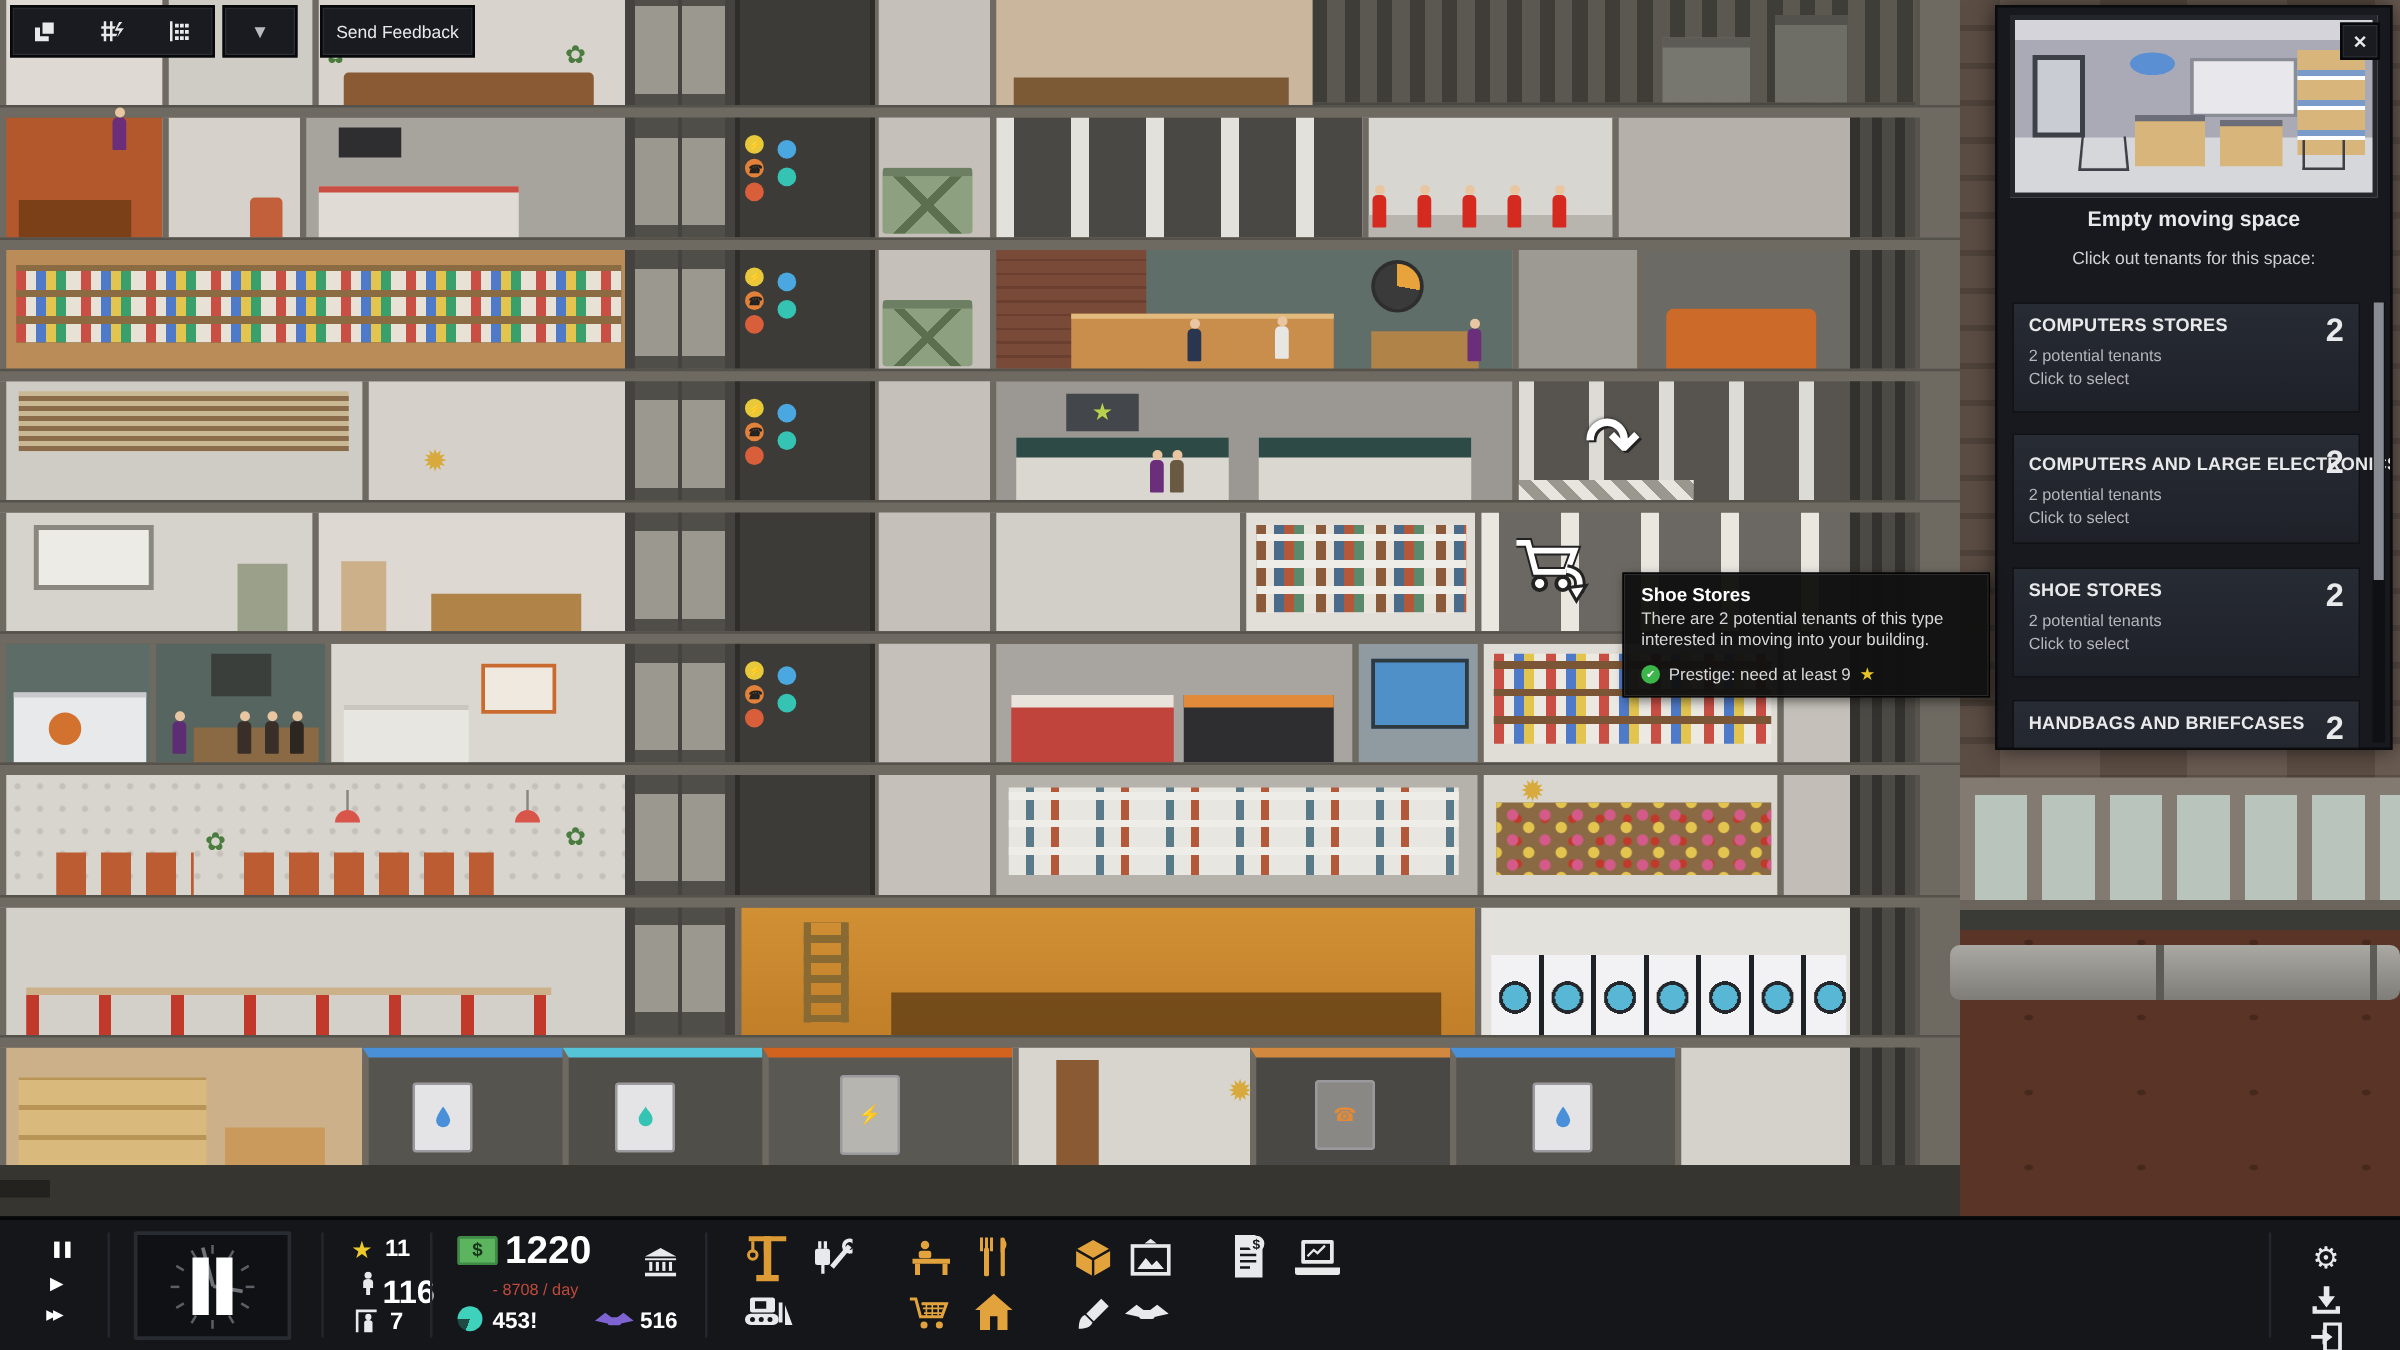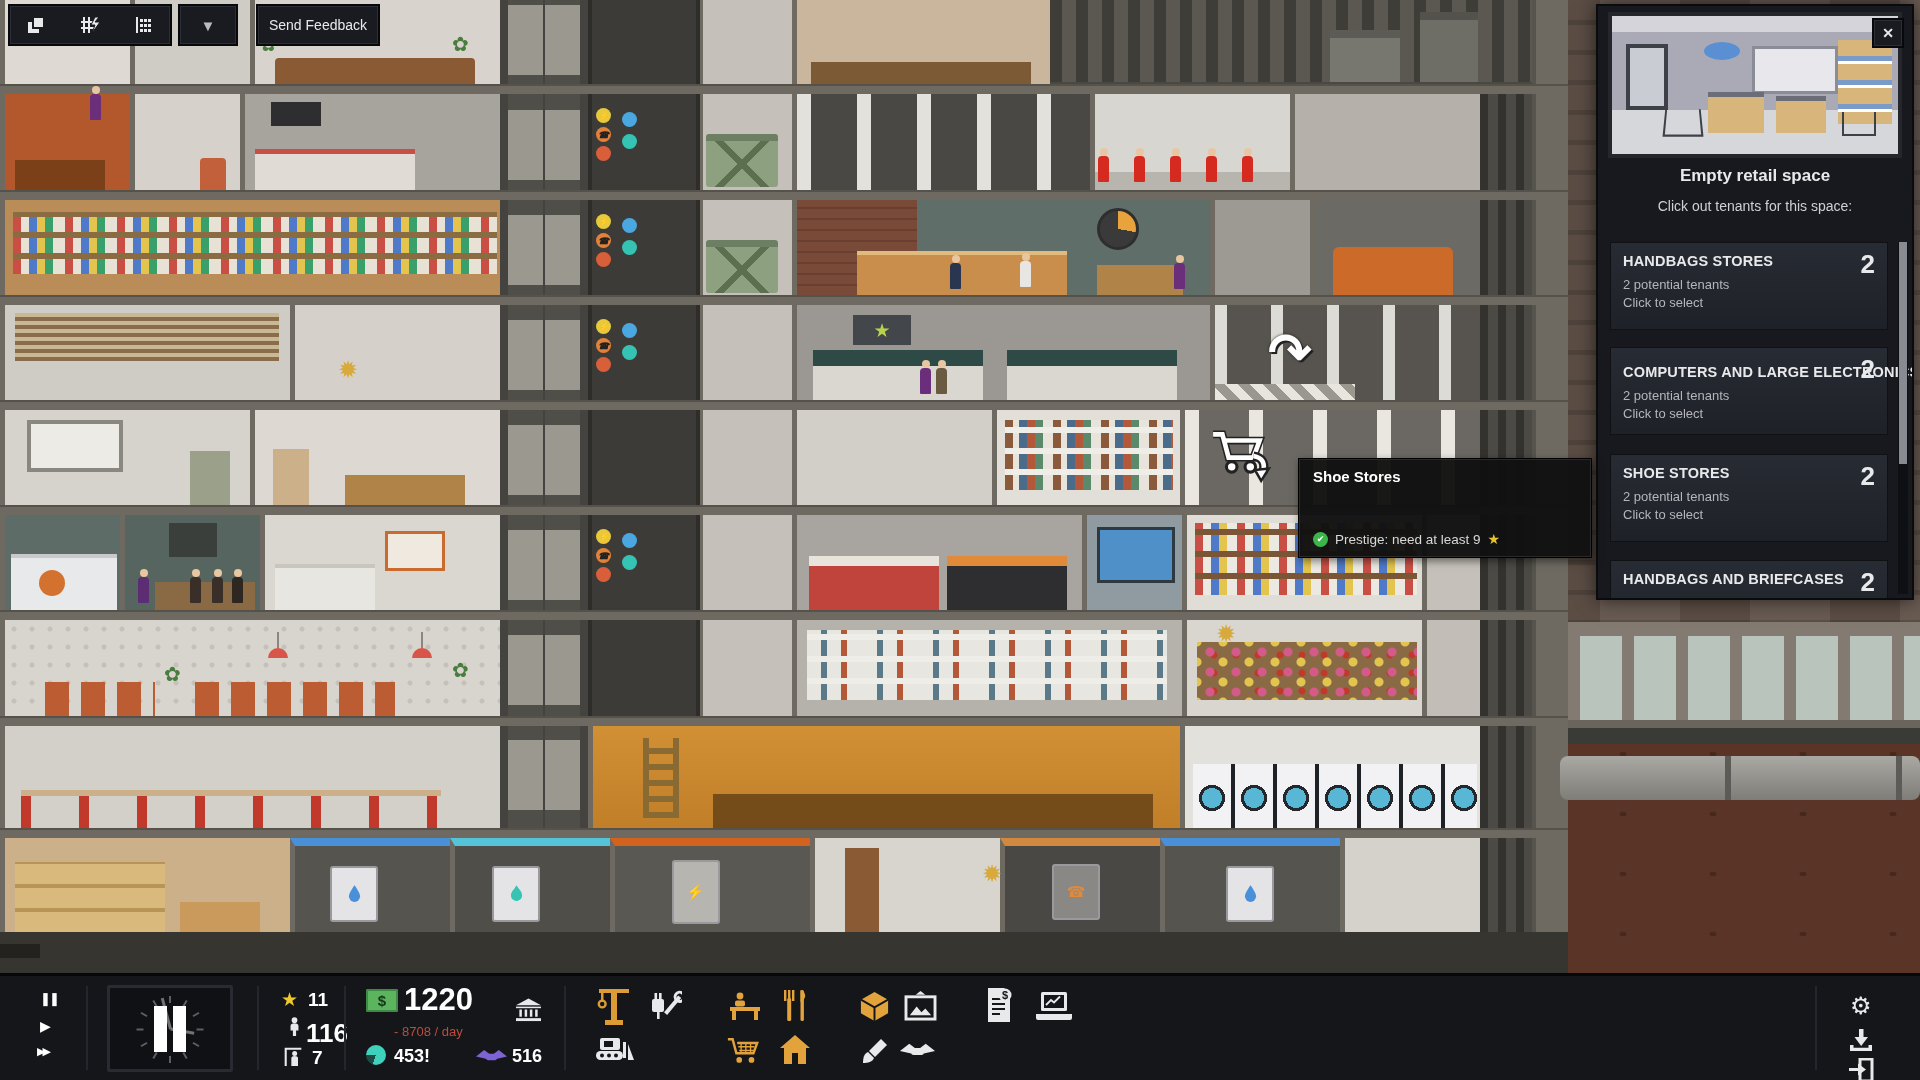--- a/index.html
+++ b/index.html
@@ -413,25 +413,25 @@
       <div class="a" style="right:6px;top:24px;width:54px;height:84px;
         background:repeating-linear-gradient(0deg,#d8b57a 0 12px,#fff 12px 15px,#7a9ac9 15px 20px,#d8b57a 20px 24px);"></div>
       <div class="a" style="left:96px;top:76px;width:56px;height:36px;background:#d8b57a;border-top:5px solid #6b6e78;"></div>
       <div class="a" style="left:164px;top:80px;width:50px;height:32px;background:#d8b57a;border-top:5px solid #6b6e78;"></div>
       <div class="a" style="left:52px;top:92px;width:34px;height:26px;border:2px solid #3d4046;border-top:none;transform:perspective(40px) rotateX(12deg);background:transparent;"></div>
       <div class="a" style="left:230px;top:96px;width:30px;height:22px;border:2px solid #3d4046;border-top:none;"></div>
     </div>
     <div class="btn" style="left:274px;top:12px;width:28px;height:26px;">
       <span style="font-size:14px;font-weight:bold;">✕</span>
       </div>
-    <div class="a" style="left:0;top:160px;width:100%;text-align:center;font-weight:bold;font-size:17px;">Empty retail space</div>
+    <div class="a" style="left:0;top:160px;width:100%;text-align:center;font-weight:bold;font-size:17px;">Empty moving space</div>
     <div class="a" style="left:0;top:192px;width:100%;text-align:center;font-size:14px;color:#cfd0d3;">Click out tenants for this space:</div>
 
     <div class="card" style="top:236px;">
-      <div class="tname">HANDBAGS STORES</div>
+      <div class="tname">COMPUTERS STORES</div>
       <div class="tcount">2</div>
       <div class="tline" style="margin-top:8px;">2 potential tenants</div>
       <div class="tline">Click to select</div>
       </div>
     <div class="card" style="top:341px;">
       <div class="tname" style="margin-top:6px;">COMPUTERS AND LARGE ELECTRONICS</div>
       <div class="tcount">2</div>
       <div class="tline" style="margin-top:8px;">2 potential tenants</div>
       <div class="tline">Click to select</div>
       </div>
@@ -446,20 +446,21 @@
       <div class="tcount">2</div>
       </div>
 
     <div class="a" style="left:300px;top:236px;width:10px;height:352px;background:#0f1013;">
       <div class="a" style="left:1px;top:0;width:8px;height:222px;background:#888b92;"></div>
       </div>
   </div>
 
   <div class="tip">
     <div style="font-weight:bold;font-size:15px;color:#fff;">Shoe Stores</div>
+    <div style="font-size:13.5px;line-height:1.25;margin-top:2px;width:262px;">There are 2 potential tenants of this type interested in moving into your building.</div>
     <div class="a" style="left:14px;top:72px;display:flex;align-items:center;gap:7px;">
       <span style="width:15px;height:15px;border-radius:50%;background:#3cb54a;color:#fff;font-size:9px;display:flex;align-items:center;justify-content:center;">✔</span>
       <span style="font-size:13.5px;">Prestige: need at least 9</span>
       <span style="color:#e8c428;font-size:14px;">★</span>
     </div>
   </div>
 
   <div class="bar">
 
     <div class="a" style="left:40px;top:15px;color:#fff;font-size:13px;letter-spacing:-2px;cursor:pointer;">❚❚</div>

